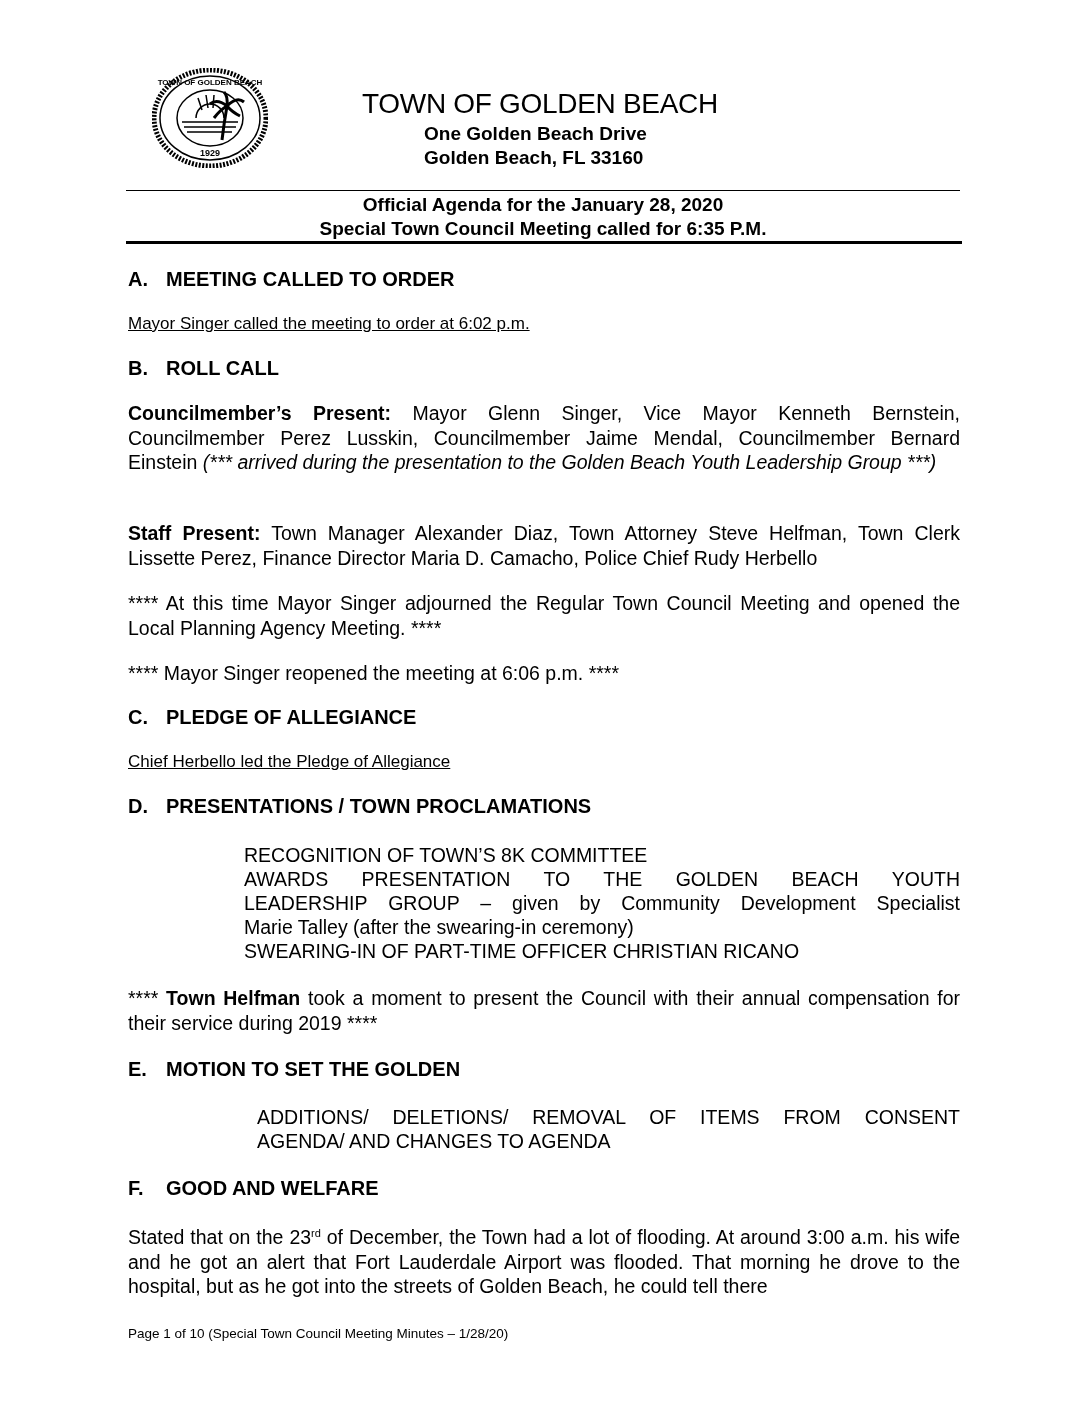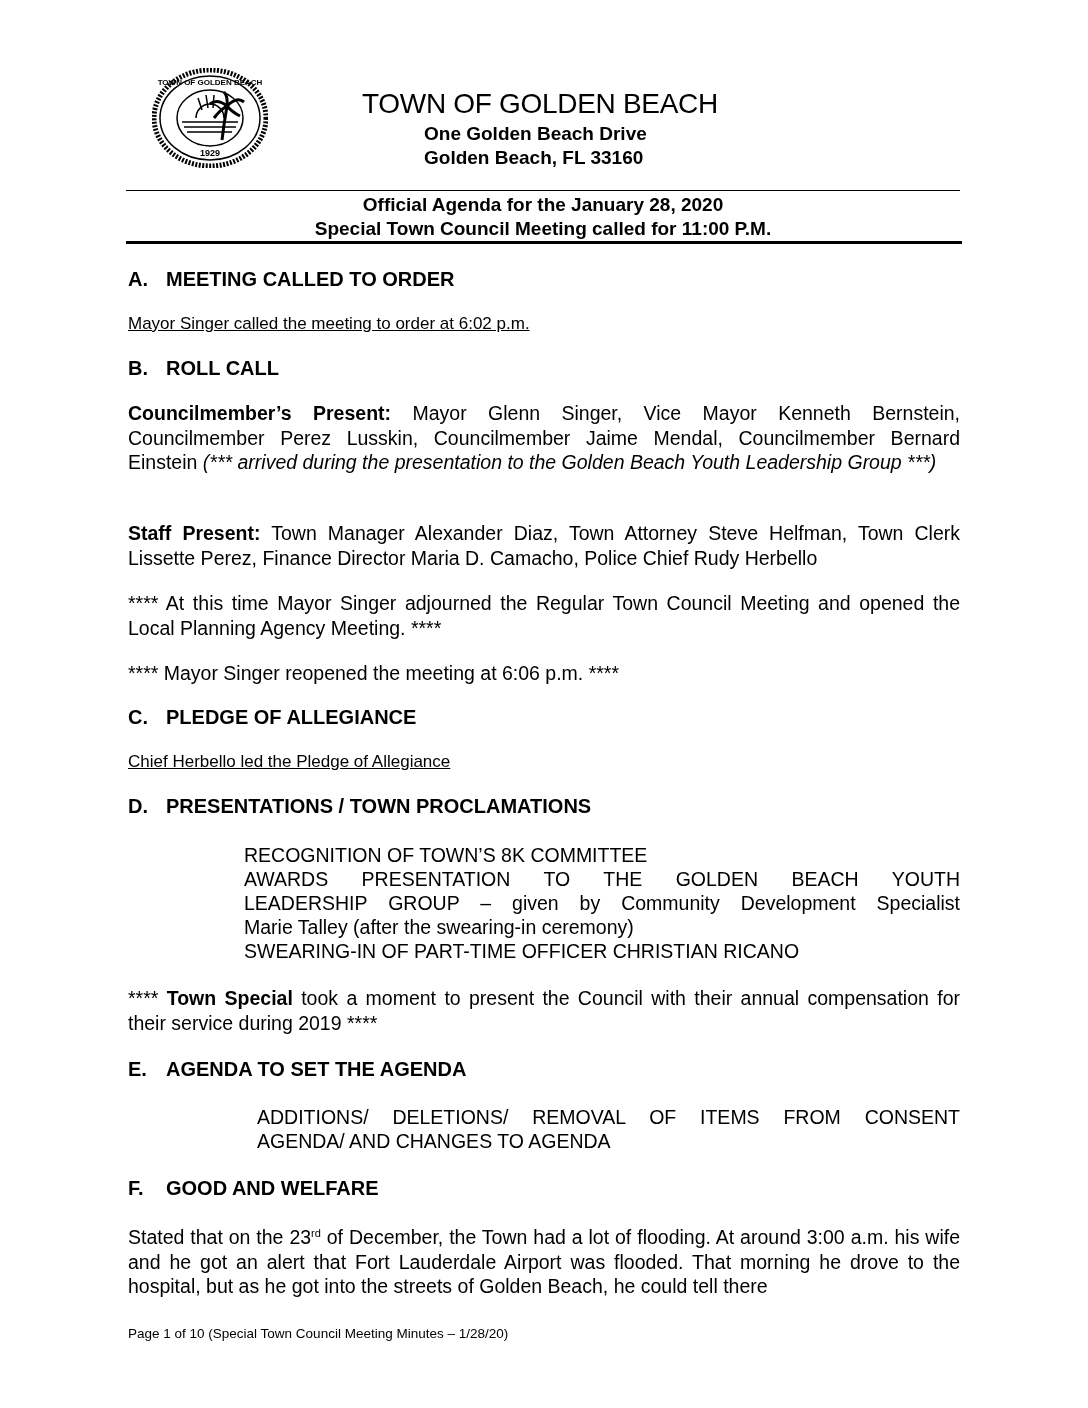--- a/index.html
+++ b/index.html
@@ -44,21 +44,21 @@
     <text x="58" y="17" font-size="8" text-anchor="middle" font-family="Liberation Sans, sans-serif" font-weight="bold">TOWN OF GOLDEN BEACH</text>
   </svg>
 
   <div class="hdr-title">TOWN OF GOLDEN BEACH</div>
   <div class="hdr-line" style="top:123px;">One Golden Beach Drive</div>
   <div class="hdr-line" style="top:147px;">Golden Beach, FL  33160</div>
 
   <div class="rule-thin"></div>
   <div class="agenda-title">
     <div>Official Agenda for the January 28, 2020</div>
-    <div>Special Town Council Meeting called for 11:00 P.M.</div>
+    <div>Special Town Council Meeting called for 6:35 P.M.</div>
   </div>
   <div class="rule-thick"></div>
 
   <div class="sec-head" style="top:268px;">
     <span class="letter">A.</span><span>MEETING CALLED TO ORDER</span>
   </div>
   <div class="small-para" style="top:314px;">Mayor Singer called the meeting to order at 6:02 p.m.</div>
 
   <div class="sec-head" style="top:357px;">
     <span class="letter">B.</span><span>ROLL CALL</span>
@@ -81,25 +81,25 @@
     <span class="letter">D.</span><span>PRESENTATIONS / TOWN PROCLAMATIONS</span>
   </div>
   <div class="indent-block" style="top:843px;">
     <div>RECOGNITION OF TOWN’S 8K COMMITTEE</div>
     <div class="justify-line">AWARDS PRESENTATION TO THE GOLDEN BEACH YOUTH</div>
     <div class="justify-line">LEADERSHIP GROUP – given by Community Development Specialist</div>
     <div>Marie Talley (after the swearing-in ceremony)</div>
     <div>SWEARING-IN OF PART-TIME OFFICER CHRISTIAN RICANO</div>
   </div>
   <div class="para" style="top:986px;">
-    <span>**** </span><b>Town Special</b><span> took a moment to present the Council with their annual compensation for their service during 2019 ****</span>
+    <span>**** </span><b>Town Helfman</b><span> took a moment to present the Council with their annual compensation for their service during 2019 ****</span>
   </div>
 
   <div class="sec-head" style="top:1058px;">
-    <span class="letter">E.</span><span>AGENDA TO SET THE AGENDA</span>
+    <span class="letter">E.</span><span>MOTION TO SET THE GOLDEN</span>
   </div>
   <div class="indent-block2" style="top:1105px;">
     <div class="justify-line">ADDITIONS/ DELETIONS/ REMOVAL OF ITEMS FROM CONSENT</div>
     <div>AGENDA/ AND CHANGES TO AGENDA</div>
   </div>
 
   <div class="sec-head" style="top:1177px;">
     <span class="letter">F.</span><span>GOOD AND WELFARE</span>
   </div>
   <div class="para" style="top:1225px;">

